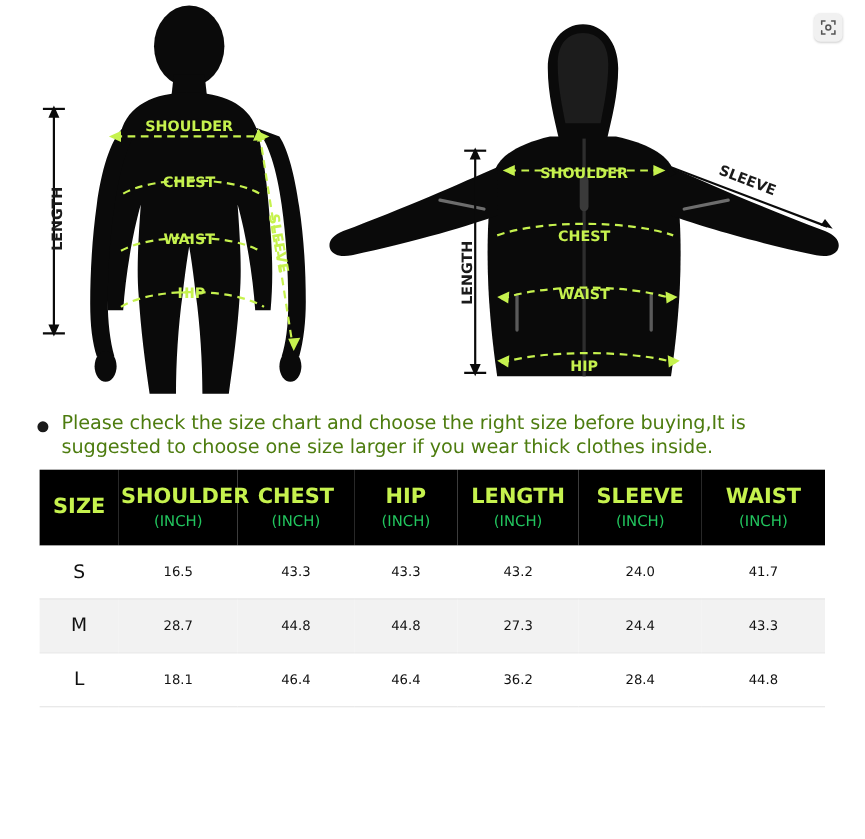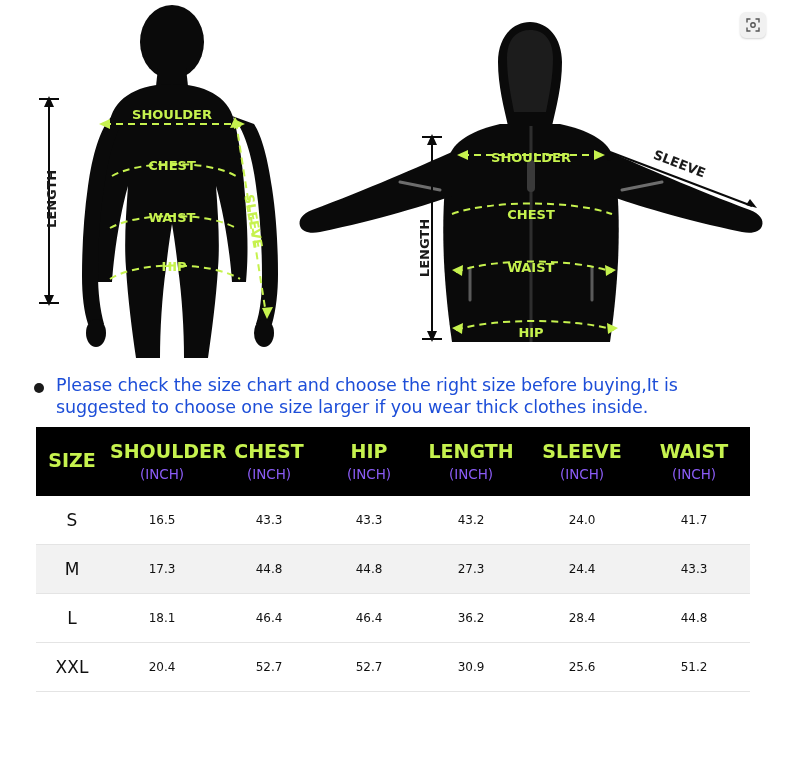--- a/index.html
+++ b/index.html
@@ -59,21 +59,21 @@
     width: 10px;
     height: 10px;
     border-radius: 50%;
     background: #1a1a1a;
     margin-top: 9px;
     margin-right: 12px;
   }
   .note-text {
     font-size: 17.5px;
     line-height: 1.28;
-    color: #1d4ed8;
+    color: #4d7c0f;
     font-family: "DejaVu Sans", sans-serif;
     letter-spacing: -0.1px;
   }
 
   
   .table-wrap {
     padding: 0 36px;
     box-sizing: border-box;
   }
   table.size-chart {
@@ -93,21 +93,21 @@
     display: block;
     font-size: 19px;
     font-weight: bold;
     letter-spacing: 0px;
     line-height: 1.15;
   }
   .th-sub {
     display: block;
     font-size: 13.5px;
     font-weight: normal;
-    color: #8b5cf6;
+    color: #22c55e;
     margin-top: 3px;
   }
   table.size-chart td {
     text-align: center;
     font-size: 12px;
     color: #111111;
     padding: 14px 2px;
     font-family: "DejaVu Sans", sans-serif;
     border-bottom: 1px solid #e4e4e4;
   }
@@ -352,42 +352,33 @@
           <td class="size-cell">S</td>
           <td>16.5</td>
           <td>43.3</td>
           <td>43.3</td>
           <td>43.2</td>
           <td>24.0</td>
           <td>41.7</td>
         </tr>
         <tr class="even">
           <td class="size-cell">M</td>
-          <td>17.3</td>
+          <td>28.7</td>
           <td>44.8</td>
           <td>44.8</td>
           <td>27.3</td>
           <td>24.4</td>
           <td>43.3</td>
         </tr>
         <tr class="odd">
           <td class="size-cell">L</td>
           <td>18.1</td>
           <td>46.4</td>
           <td>46.4</td>
           <td>36.2</td>
           <td>28.4</td>
           <td>44.8</td>
         </tr>
-        <tr class="odd">
-          <td class="size-cell">XXL</td>
-          <td>20.4</td>
-          <td>52.7</td>
-          <td>52.7</td>
-          <td>30.9</td>
-          <td>25.6</td>
-          <td>51.2</td>
-        </tr>
       </tbody>
     </table>
   </div>
 
 </div>
 
 </body></html>

